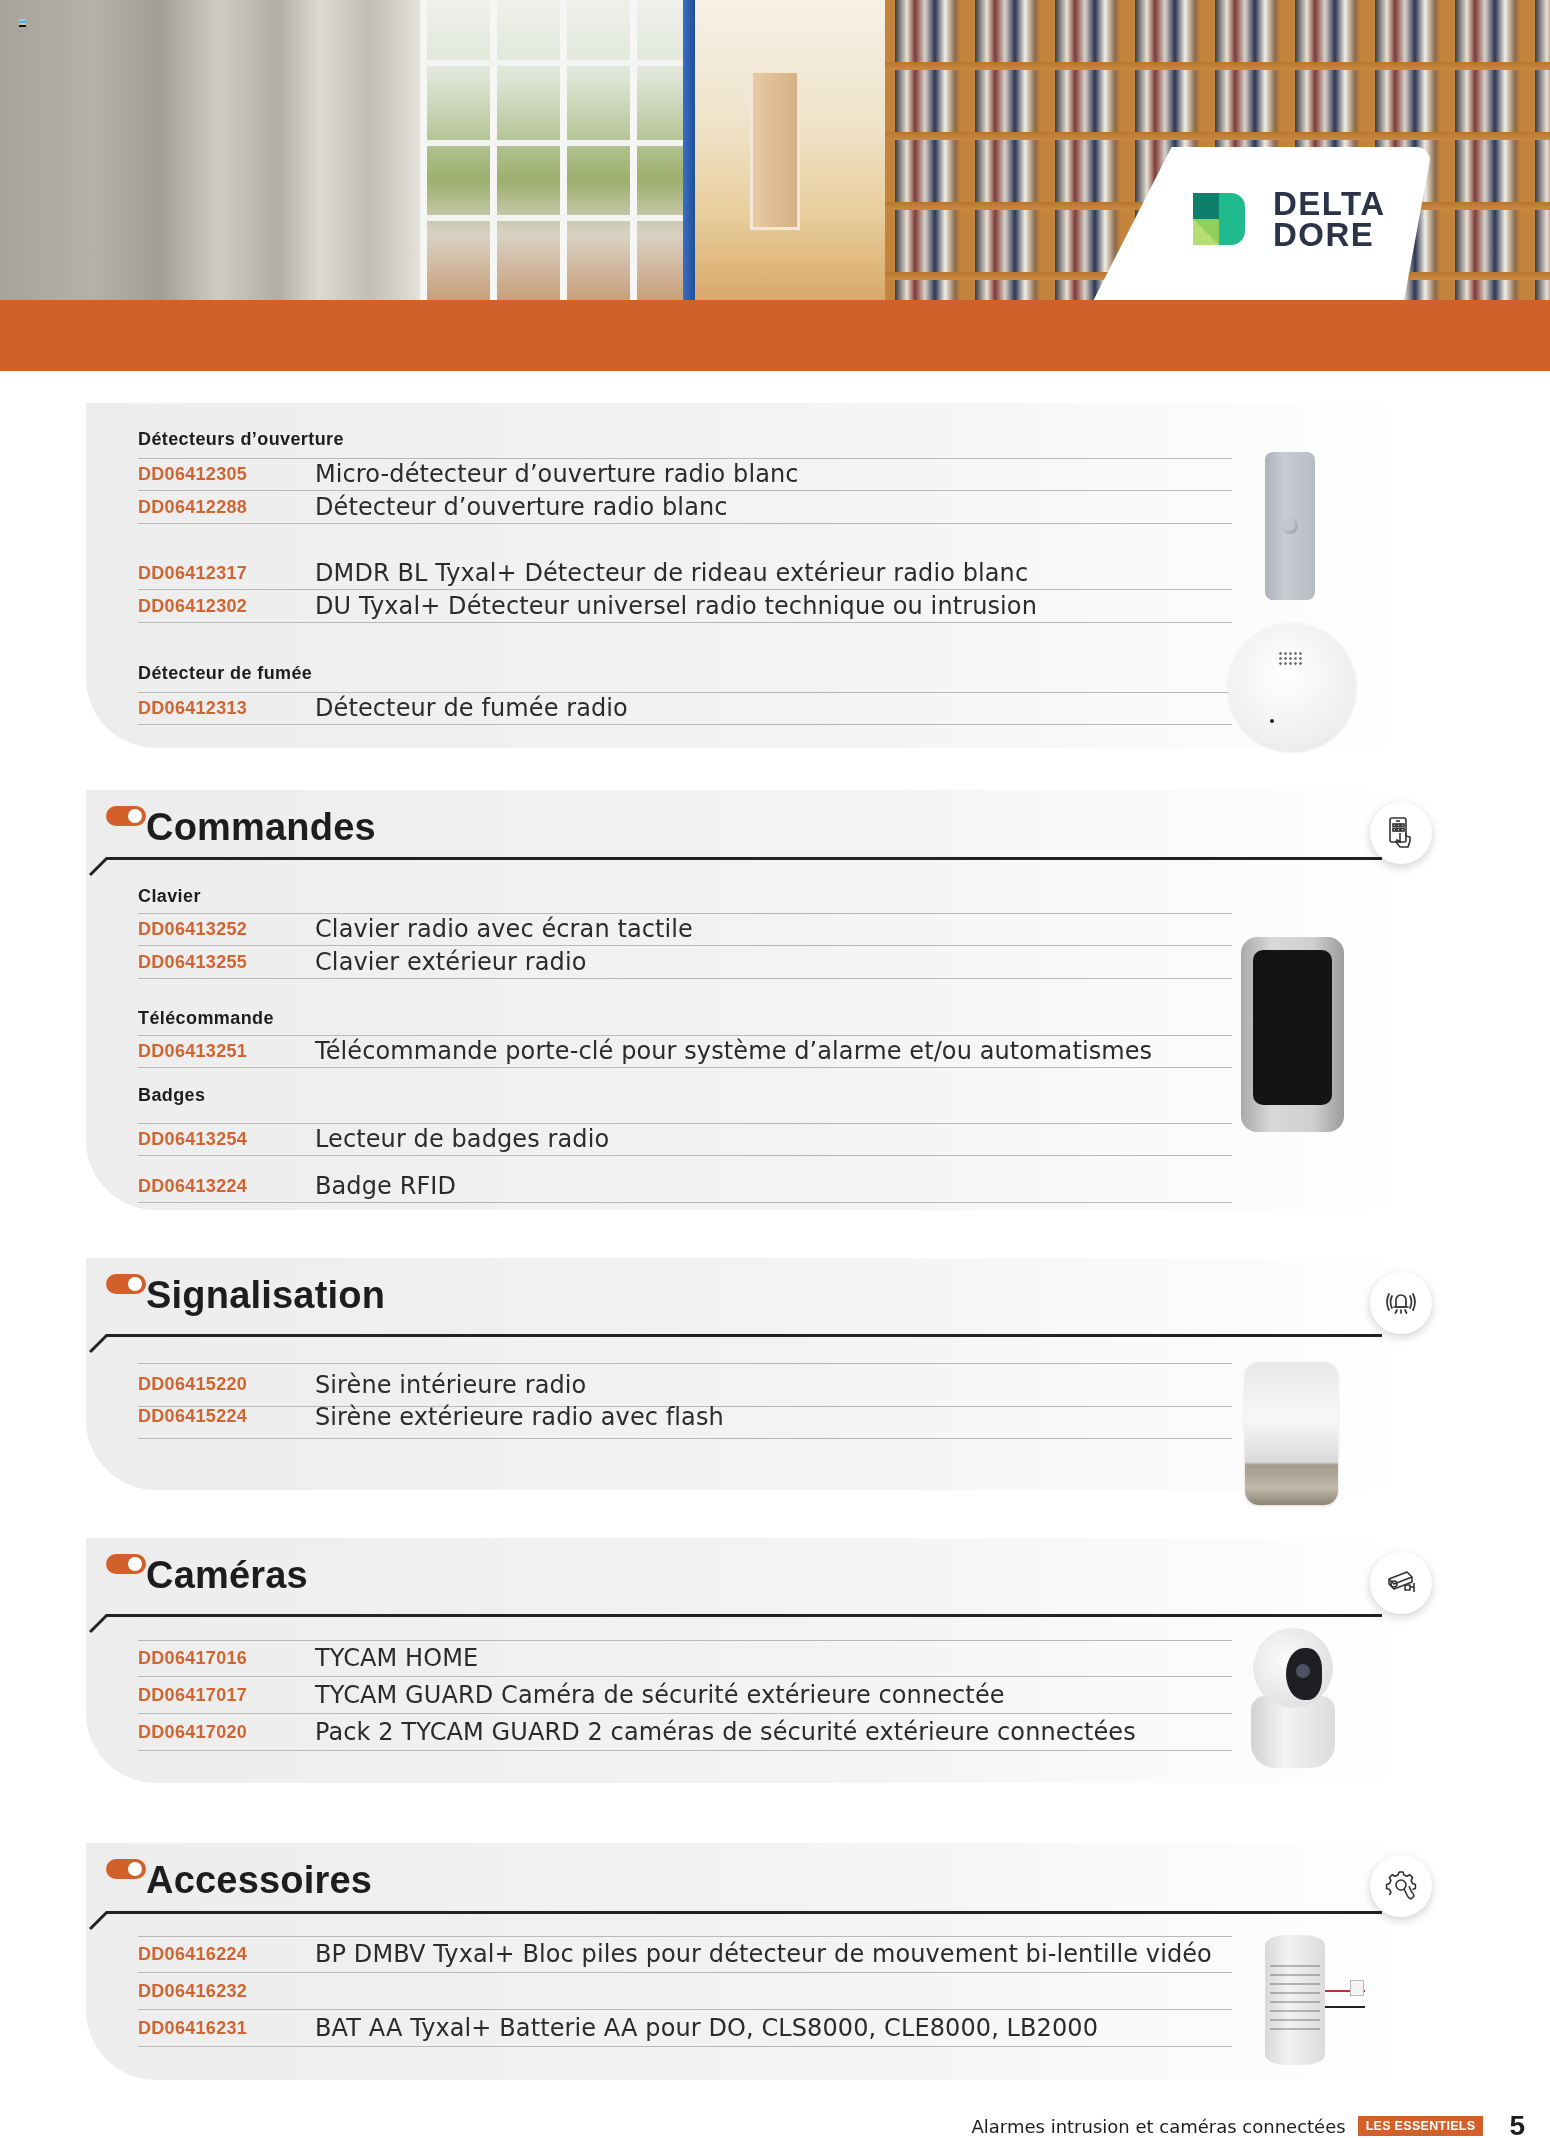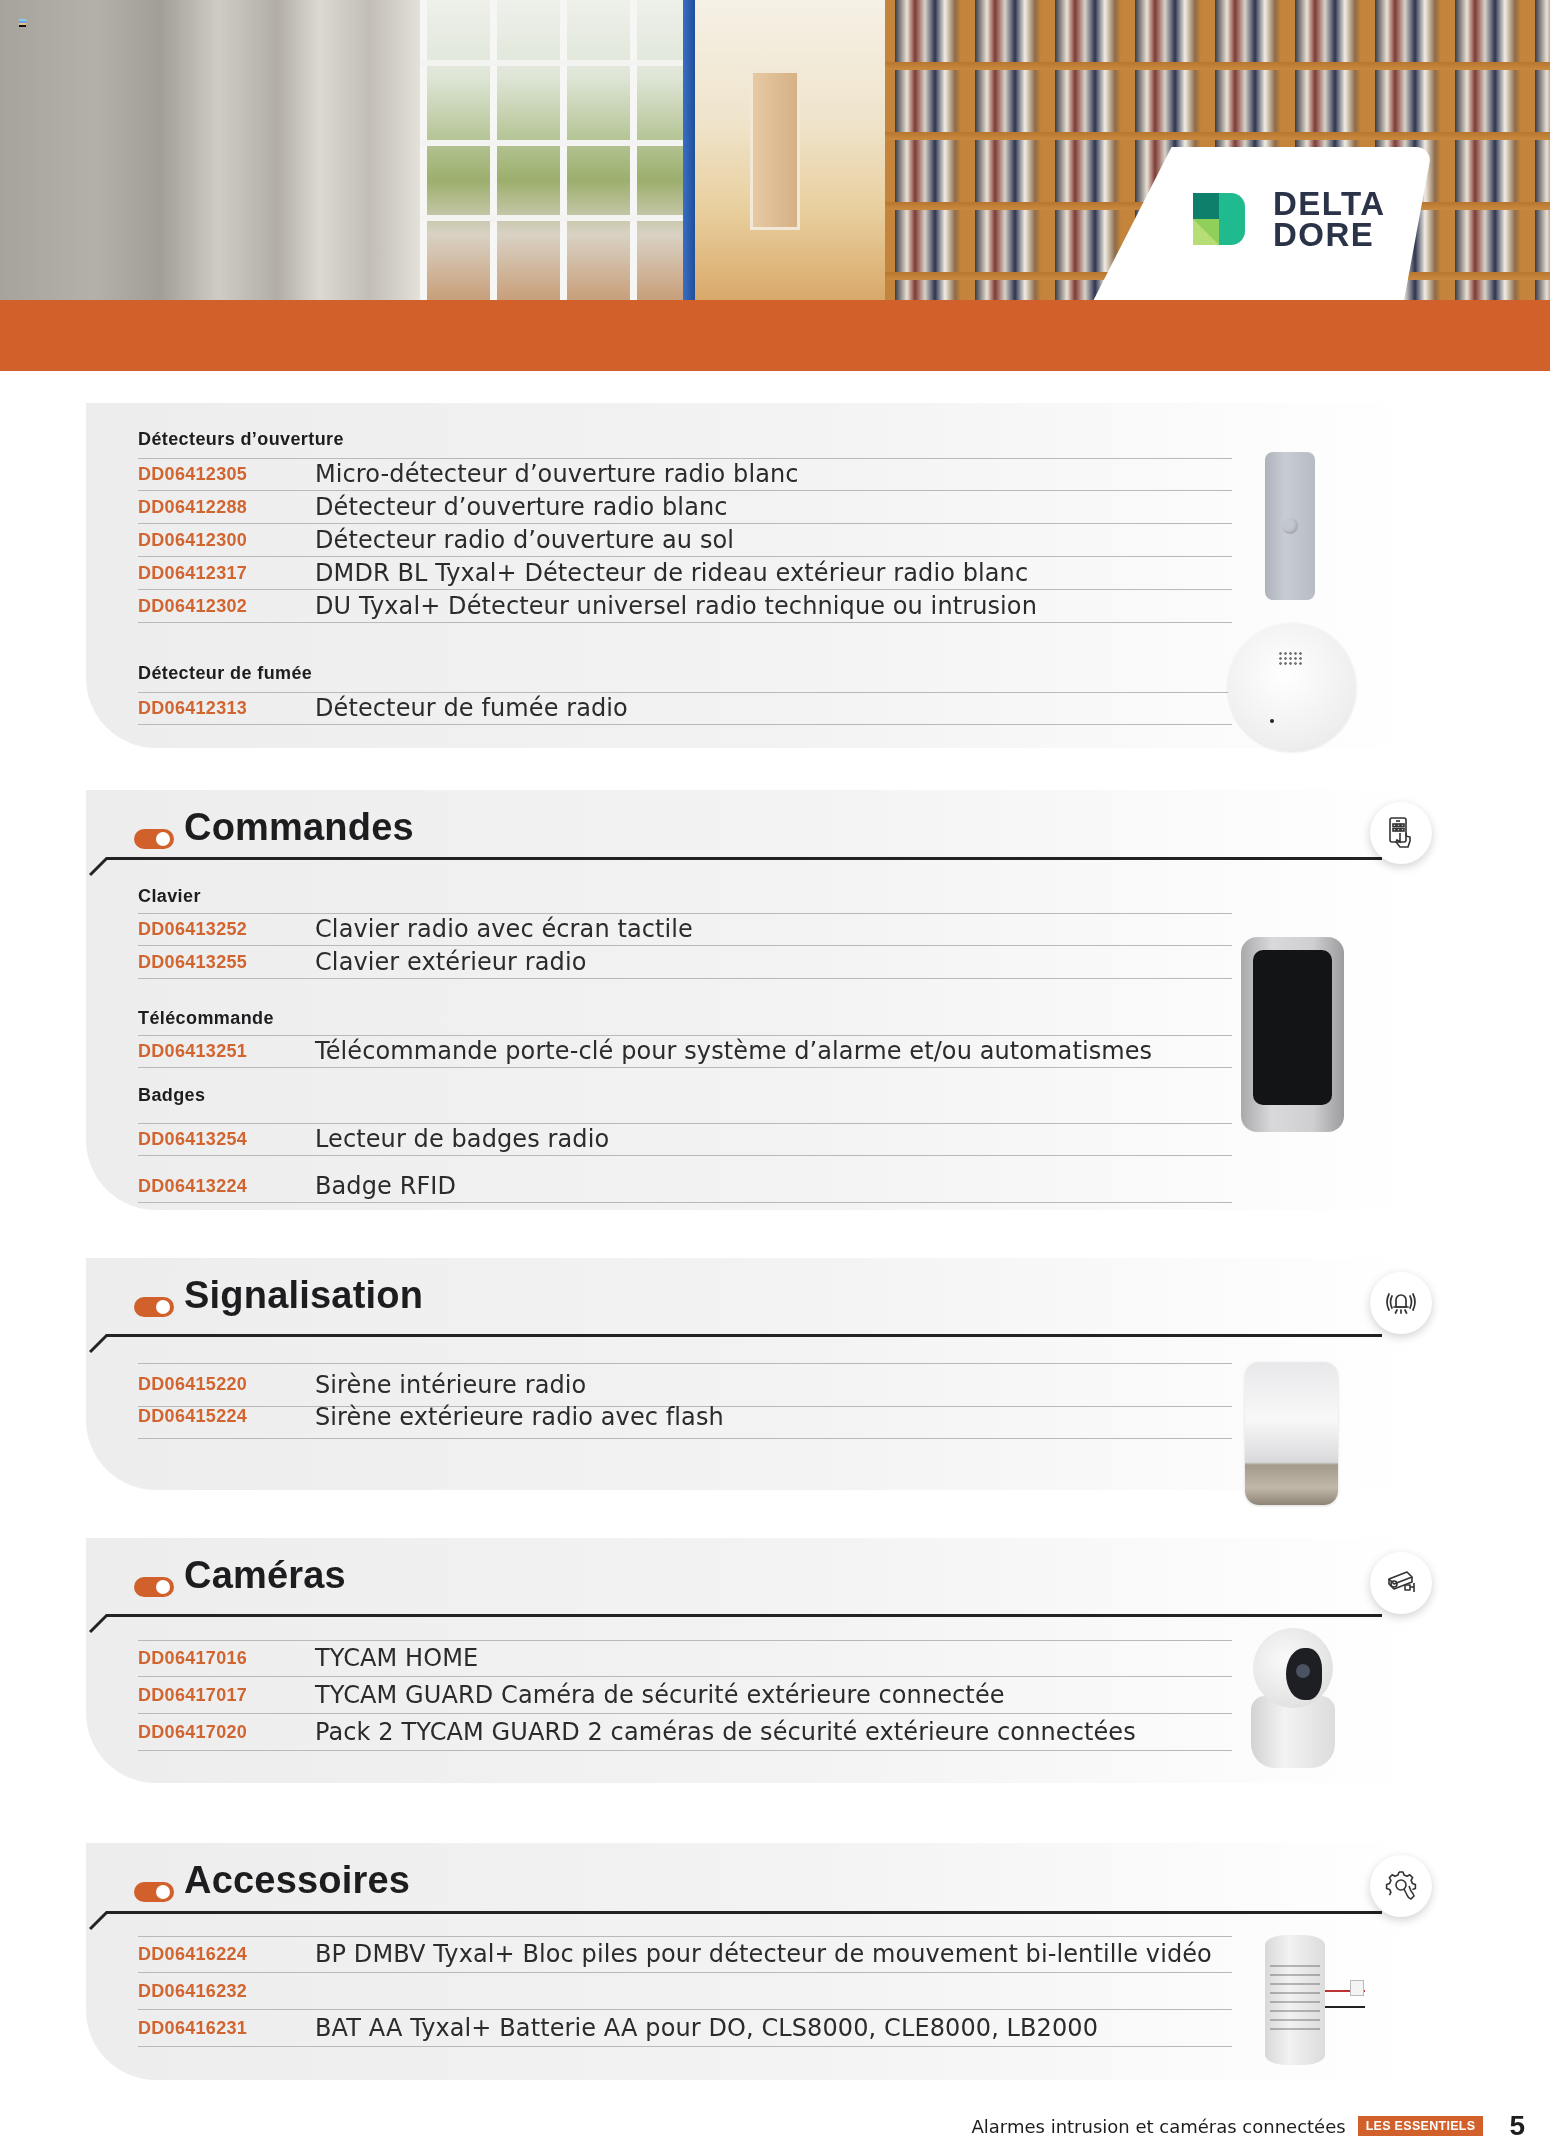--- a/index.html
+++ b/index.html
@@ -34,21 +34,21 @@
   .logo-text { font-family: "Liberation Sans", sans-serif; font-weight: 700; font-size: 33px; line-height: 31px; letter-spacing: 1.5px; color: #2a3348; }
   .reg-marks { position: absolute; left: 19px; top: 19px; width: 7px; height: 8px;
     background: linear-gradient(180deg,#7fd3e8 0 2px,#6aa0f0 2px 4px,#e9c07d 4px 6px,#111 6px 8px); }
 
   .orange-band { position: absolute; left: 0; top: 300px; width: 1550px; height: 71px; background: #d1602a; }
 
   
   .panel { position: absolute; left: 74px; width: 1330px;
     background: linear-gradient(90deg, #ededee 0%, #f3f3f4 55%, #fbfbfb 85%, rgba(255,255,255,0) 100%);
     border-radius: 0 0 0 70px; margin-left: 12px; }
-  .section-head { position: absolute; left: 48px; display: flex; align-items: flex-end; gap: 10px; }
+  .section-head { position: absolute; left: 20px; display: flex; align-items: flex-start; }
   .toggle-icon { position: relative; width: 40px; height: 20px; background: #d1602a; border-radius: 10px; }
   .toggle-icon::after { content: ""; position: absolute; right: 4px; top: 3px; width: 14px; height: 14px; border-radius: 50%; background: #ffffff; }
   .section-title { font-family: "Liberation Sans", sans-serif; font-weight: 700; font-size: 38px; color: #1d1d1f; letter-spacing: 0.2px; }
   .rule { position: absolute; height: 3px; background: #222; }
   .rule-slant { position: absolute; width: 3px; height: 24px; background: #222; transform-origin: top left; transform: rotate(45deg); }
 
   .icon-badge { position: absolute; width: 62px; height: 62px; border-radius: 50%; background: #fff;
     box-shadow: 0 3px 10px rgba(0,0,0,0.18); display: flex; align-items: center; justify-content: center; }
   .icon-badge svg { width: 36px; height: 36px; }
 
@@ -122,24 +122,20 @@
   <div class="group-label" style="top:26px">Détecteurs d’ouverture</div>
   <div class="row-top" style="top:55px"></div>
   <div class="row" style="top:55px">
     <span class="ref">DD06412305</span>
     <span class="desc">Micro-détecteur d’ouverture radio blanc</span>
   </div>
   <div class="row" style="top:88px">
     <span class="ref">DD06412288</span>
     <span class="desc">Détecteur d’ouverture radio blanc</span>
   </div>
-  <div class="row" style="top:121px">
-    <span class="ref">DD06412300</span>
-    <span class="desc">Détecteur radio d’ouverture au sol</span>
-  </div>
   <div class="row" style="top:154px">
     <span class="ref">DD06412317</span>
     <span class="desc">DMDR BL Tyxal+ Détecteur de rideau extérieur radio blanc</span>
   </div>
   <div class="row" style="top:187px">
     <span class="ref">DD06412302</span>
     <span class="desc">DU Tyxal+ Détecteur universel radio technique ou intrusion</span>
   </div>
   <div class="group-label" style="top:260px">Détecteur de fumée</div>
   <div class="row-top" style="top:289px"></div>

